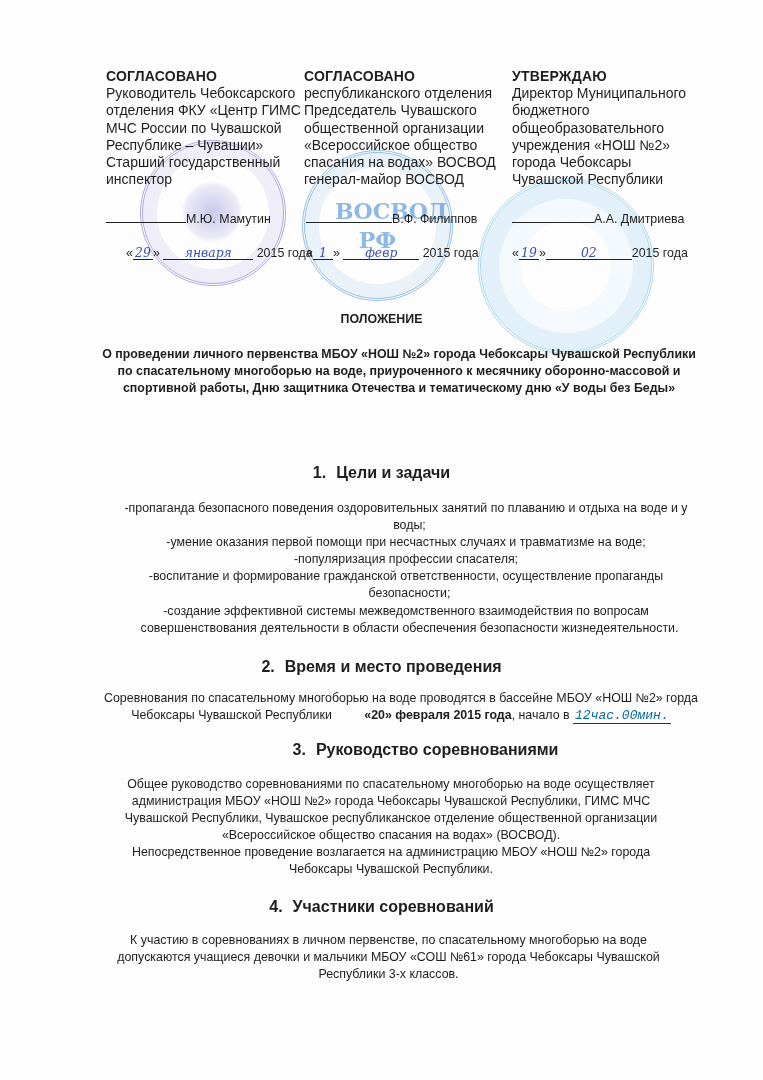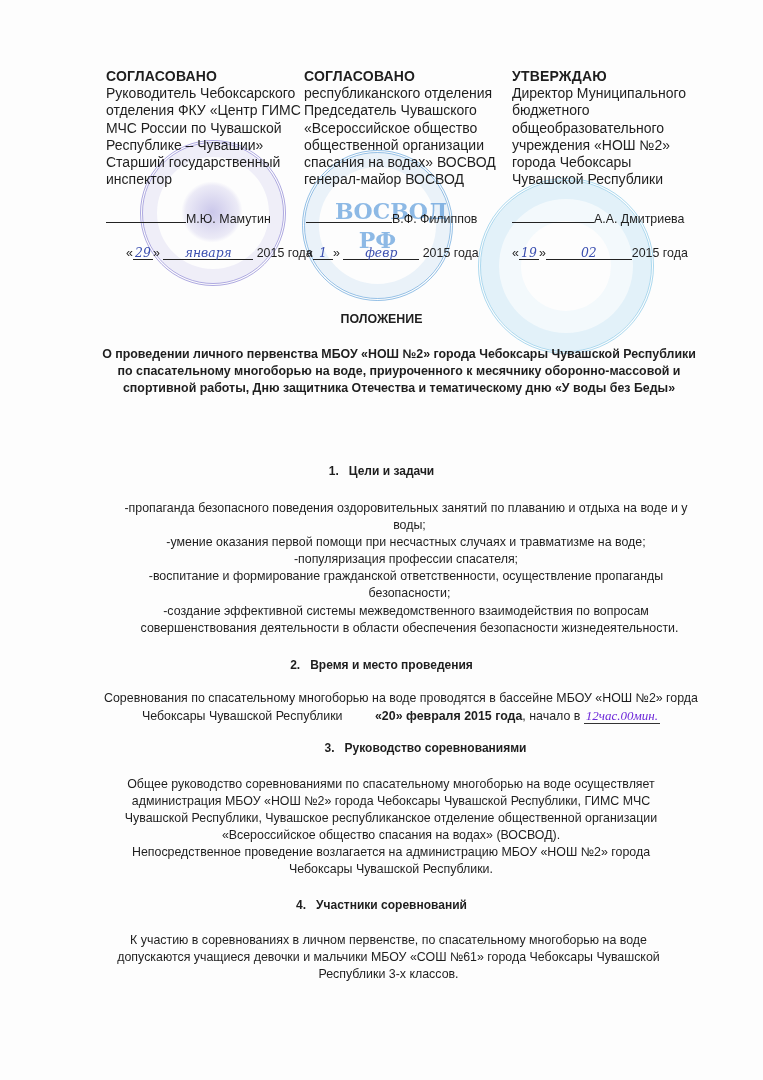--- a/index.html
+++ b/index.html
@@ -117,38 +117,38 @@
       text-align: center;
       font-weight: bold;
       font-size: 12.4px;
       line-height: 17px;
     }
     .section-h {
       position: absolute;
       left: 0; width: 763px;
       text-align: center;
       font-weight: bold;
-      font-size: 12px;
+      font-size: 16px;
     }
     .section-h .num { margin-right: 10px; }
     .para {
       position: absolute;
       left: 101px;
       width: 610px;
       font-size: 12.4px;
       line-height: 17.1px;
       text-align: center;
     }
     .para .li { text-indent: 0; }
     .para .li .cont { padding-left: 7px; display: block; }
     .para b { font-weight: bold; margin-left: 29px; }
     .para .handtime {
-      font-family: Liberation Serif, serif;
+      font-family: Liberation Mono, monospace;
       font-style: italic;
-      color: #6d28d9;
+      color: #0369a1;
       border-bottom: 1px solid #333;
       padding: 0 2px;
       font-size: 13px;
     }
   </style>
 </head>
 <body>
 
 <div class="page">
 
@@ -173,22 +173,22 @@
     <span class="blank" style="width:80px;"></span><span>М.Ю. Мамутин</span>
   </div>
   <div class="dateline" style="left:114px; top:246px;margin-left:12px;">
     «<span class="u hand" style="width:20px;">29</span>» <span class="u hand" style="width:90px;">января</span> <span>2015 года</span>
   </div>
 
   <div class="approval a2">
     <div class="hd">СОГЛАСОВАНО</div>
     <div class="ln">республиканского отделения</div>
     <div class="ln">Председатель Чувашского</div>
+    <div class="ln"> общественной организации</div>
     <div class="ln">«Всероссийское общество</div>
-    <div class="ln"> общественной организации</div>
     <div class="ln"> спасания на водах» ВОСВОД</div>
     <div class="ln">генерал-майор ВОСВОД</div>
   </div>
   <div class="sigline" style="left:306px; top:210px;">
     <span class="blank" style="width:86px;"></span><span>В.Ф. Филиппов</span>
   </div>
   <div class="dateline" style="left:306px; top:246px;">
     «<span class="u hand" style="width:20px;">1</span>» <span class="u hand" style="width:76px;">февр</span> <span>2015 года</span>
   </div>
 

